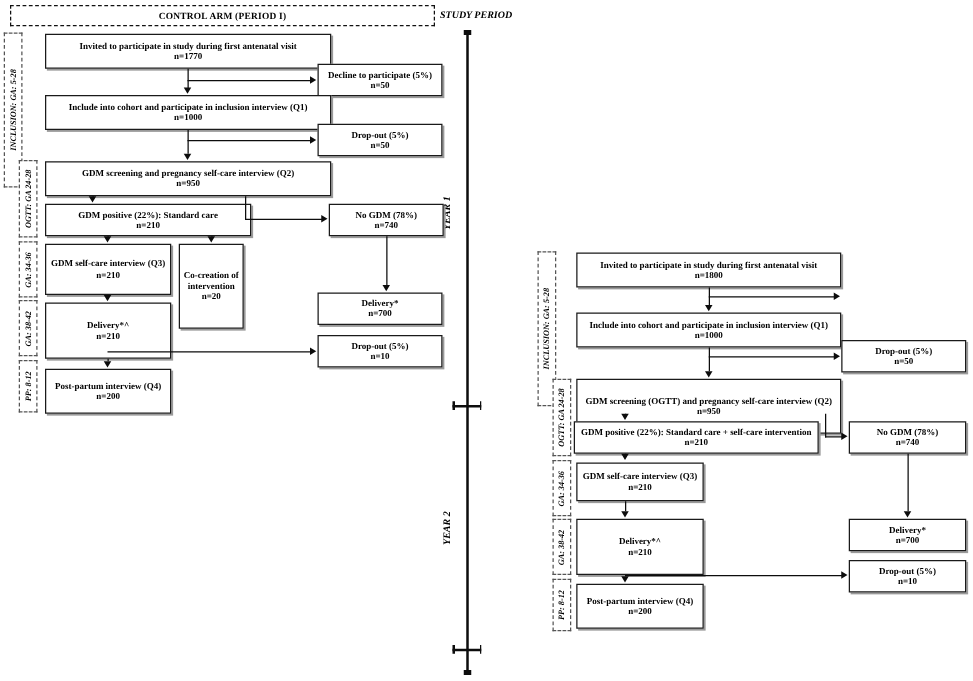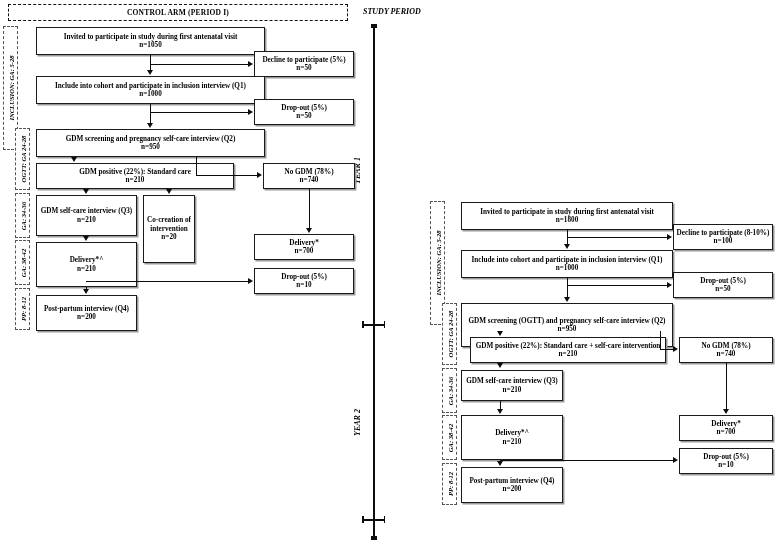--- a/index.html
+++ b/index.html
@@ -51,21 +51,21 @@
 </style>
 </head>
 <body>
 
 <div id="canvas">
 
   <div class="banner" style="left:8px;top:4px;width:340px;height:17px;font-size:7.5px;">
     <span>CONTROL ARM (PERIOD I)</span>
   </div>
 
-  <div class="periodlbl" style="left:363px;top:7px;font-size:8px;text-align:right;">
+  <div class="periodlbl" style="left:352px;top:7px;font-size:8px;text-align:right;">
     <span>STUDY PERIOD</span>
   </div>
 
 
   <div class="vline" style="left:373px;top:24px;height:516px;width:1.6px;"></div>
   <div class="capdot" style="left:370.5px;top:24px;width:6px;height:4px;"></div>
   <div class="capdot" style="left:370.5px;top:536px;width:6px;height:4px;"></div>
   <div class="tick" style="left:362px;top:324px;width:23px;"></div>
   <div class="capdot" style="left:362px;top:321px;width:1.6px;height:7px;"></div>
   <div class="capdot" style="left:383.5px;top:321px;width:1.6px;height:7px;"></div>
@@ -91,21 +91,21 @@
   </div>
   <div class="vlabel" style="left:15px;top:240px;width:15px;height:45px;">
     <span style="font-size:6.6px;">GA: 38-42</span>
   </div>
   <div class="vlabel" style="left:15px;top:288px;width:15px;height:42px;">
     <span style="font-size:6.6px;">PP: 8-12</span>
   </div>
 
   <div class="node" style="left:36px;top:27px;width:229px;height:28px;font-size:7.2px;">
     <span class="l1">Invited to participate in study during first antenatal visit</span>
-    <span class="l2">n=1050</span>
+    <span class="l2">n=1770</span>
   </div>
 
   <div class="node" style="left:254px;top:51px;width:100px;height:26px;font-size:7.2px;">
     <span class="l1">Decline to participate (5%)</span>
     <span class="l2">n=50</span>
   </div>
 
   <div class="node" style="left:36px;top:76px;width:229px;height:28px;font-size:7.2px;">
     <span class="l1">Include into cohort and participate in inclusion interview (Q1)</span>
     <span class="l2">n=1000</span>
@@ -114,21 +114,21 @@
   <div class="node" style="left:254px;top:99px;width:100px;height:26px;font-size:7.2px;">
     <span class="l1">Drop-out (5%)</span>
     <span class="l2">n=50</span>
   </div>
 
   <div class="node" style="left:36px;top:129px;width:229px;height:28px;font-size:7.2px;">
     <span class="l1">GDM screening and pregnancy self-care interview (Q2)</span>
     <span class="l2">n=950</span>
   </div>
 
-  <div class="node" style="left:36px;top:163px;width:198px;height:26px;font-size:7.2px;">
+  <div class="node" style="left:36px;top:163px;width:165px;height:26px;font-size:7.2px;">
     <span class="l1">GDM positive (22%): Standard care</span>
     <span class="l2">n=210</span>
   </div>
 
   <div class="node" style="left:263px;top:163px;width:92px;height:26px;font-size:7.2px;">
     <span class="l1">No GDM (78%)</span>
     <span class="l2">n=740</span>
   </div>
 
   <div class="node" style="left:36px;top:195px;width:101px;height:41px;font-size:7.2px;">
@@ -210,41 +210,37 @@
   </div>
   <div class="vlabel" style="left:442px;top:463px;width:15px;height:42px;">
     <span style="font-size:6.6px;">PP: 8-12</span>
   </div>
 
   <div class="node" style="left:461px;top:202px;width:212px;height:28px;font-size:7.2px;">
     <span class="l1">Invited to participate in study during first antenatal visit</span>
     <span class="l2">n=1800</span>
   </div>
 
-  <div class="node" style="left:673px;top:224px;width:100px;height:26px;font-size:7.2px;">
-    <span class="l1">Decline to participate (8-10%)</span>
-    <span class="l2">n=100</span>
-  </div>
 
   <div class="node" style="left:461px;top:250px;width:212px;height:28px;font-size:7.2px;">
     <span class="l1">Include into cohort and participate in inclusion interview (Q1)</span>
     <span class="l2">n=1000</span>
   </div>
 
   <div class="node" style="left:673px;top:272px;width:100px;height:26px;font-size:7.2px;">
     <span class="l1">Drop-out (5%)</span>
     <span class="l2">n=50</span>
   </div>
 
   <div class="node" style="left:461px;top:303px;width:212px;height:44px;font-size:7.2px;">
     <span class="l1">GDM screening (OGTT) and pregnancy self-care interview (Q2)</span>
     <span class="l2">n=950</span>
   </div>
 
-  <div class="node" style="left:470px;top:337px;width:196px;height:26px;font-size:7.2px;">
+  <div class="node" style="left:459px;top:337px;width:196px;height:26px;font-size:7.2px;">
     <span class="l1">GDM positive (22%): Standard care + self-care intervention</span>
     <span class="l2">n=210</span>
   </div>
 
   <div class="node" style="left:679px;top:337px;width:94px;height:26px;font-size:7.2px;">
     <span class="l1">No GDM (78%)</span>
     <span class="l2">n=740</span>
   </div>
 
   <div class="node" style="left:461px;top:370px;width:102px;height:31px;font-size:7.2px;">

